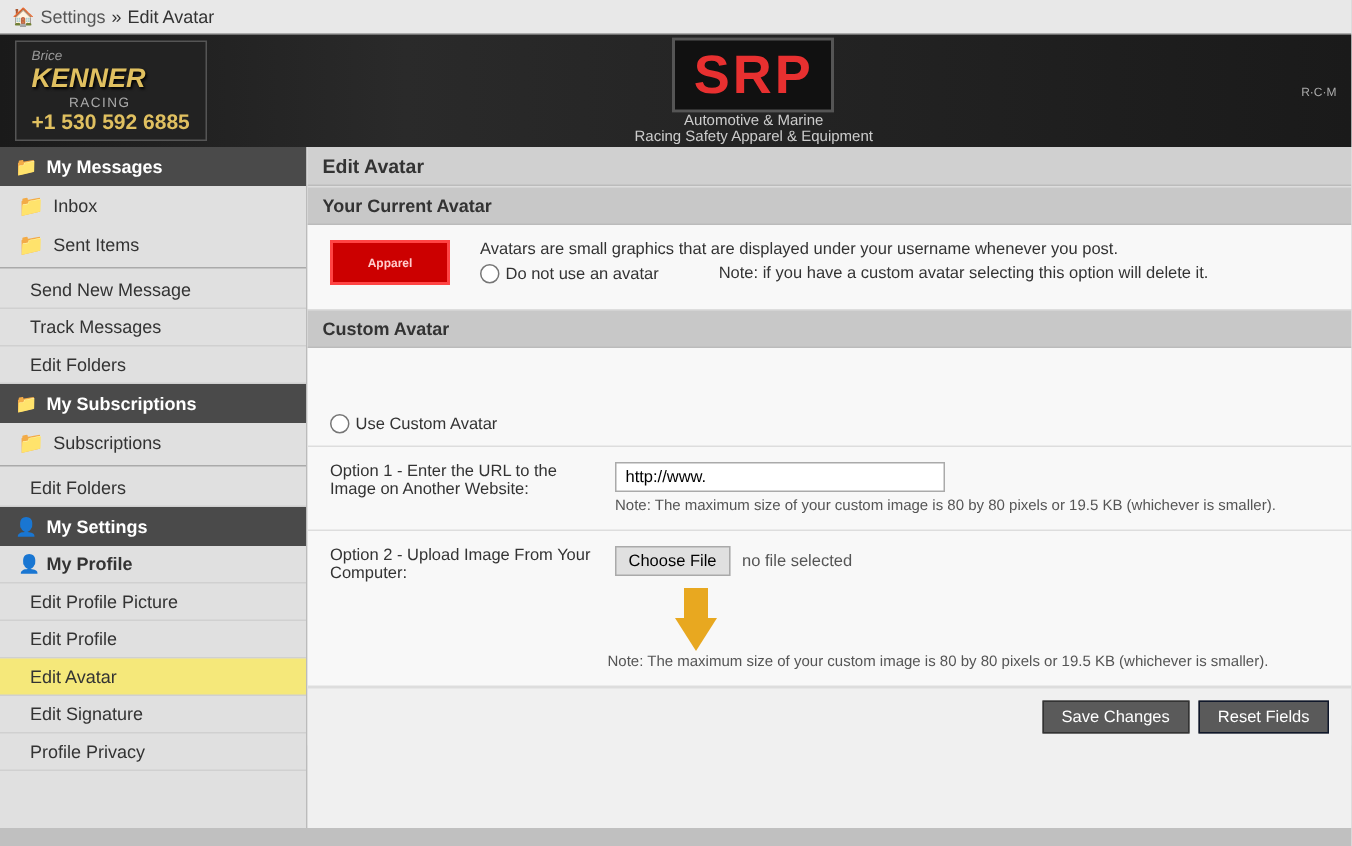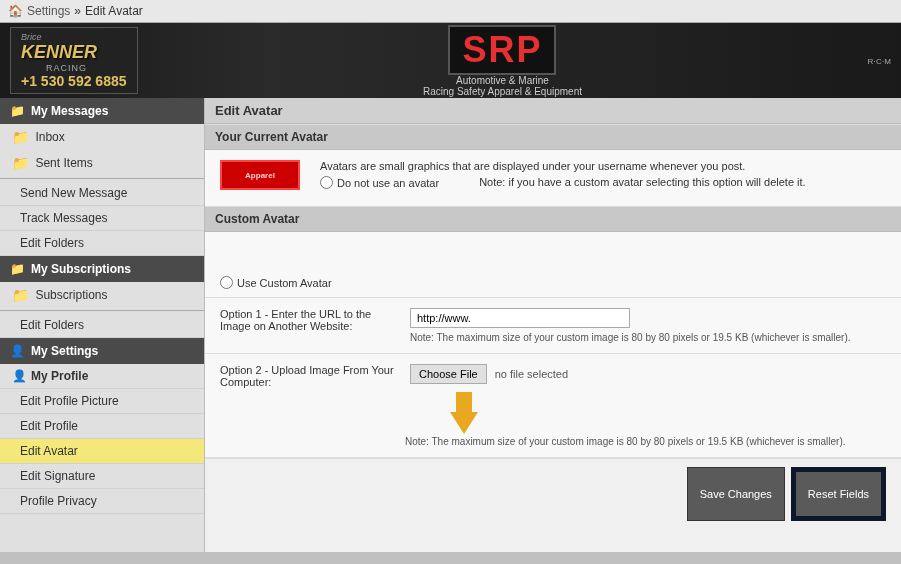--- a/index.html
+++ b/index.html
@@ -59,21 +59,21 @@
     .option-content { flex: 1; }
     .url-input { width: 220px; padding: 3px 6px; border: 1px solid #aaa; font-size: 11px; background: white; }
     .option-note { font-size: 10px; color: #555; margin-top: 4px; }
     .file-input-row { display: flex; align-items: center; gap: 8px; }
     .choose-file-btn { background: #e0e0e0; border: 1px solid #aaa; padding: 3px 8px; font-size: 11px; cursor: pointer; }
     .no-file-text { font-size: 11px; color: #555; text-align: right; }
 
     
     .buttons-row { display: flex; justify-content: flex-end; padding: 8px 15px; gap: 6px; background: #f0f0f0; border-top: 1px solid #ddd; }
     .btn-save { background: #5a5a5a; color: white; border: 1px solid #333; padding: 4px 12px; font-size: 11px; cursor: pointer; }
-    .btn-reset { background: #5a5a5a; color: white; border: 5px solid #0f172a; padding: 16px 12px; font-size: 11px; cursor: pointer; }
+    .btn-reset { background: #5a5a5a; color: white; border: 1px solid #0f172a; padding: 4px 12px; font-size: 11px; cursor: pointer; }
 
     .use-custom-row { padding: 8px 15px; background: #f8f8f8; border-bottom: 1px solid #ddd; }
     .radio-label { font-size: 11px; color: #333; display: flex; align-items: flex-end; gap: 4px; margin-top: 36px; }
 
     hr.sidebar-divider { border: none; border-top: 1px solid #aaa; margin: 2px 0; }
   </style>
 </head>
 <body>
 
 <div class="top-bar">

